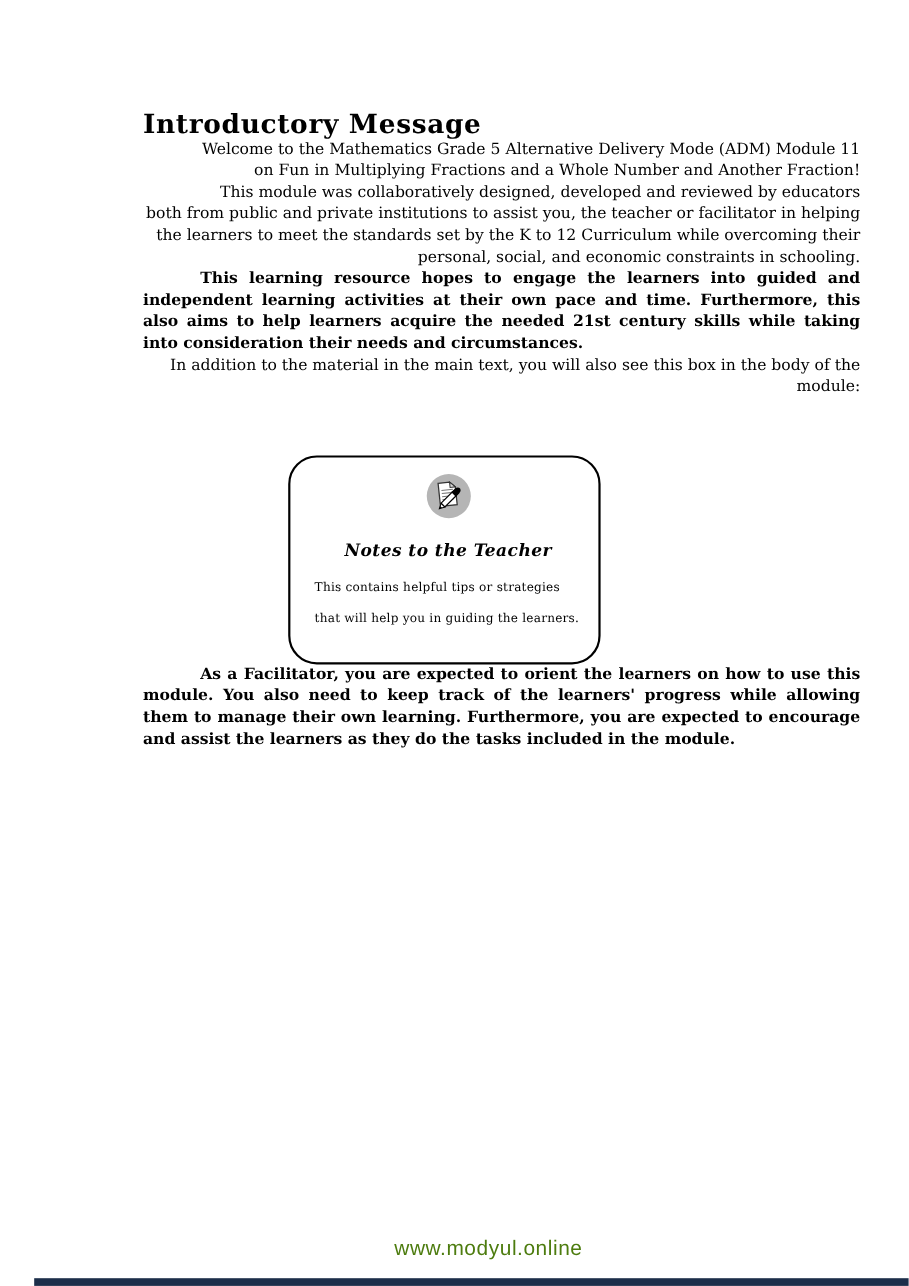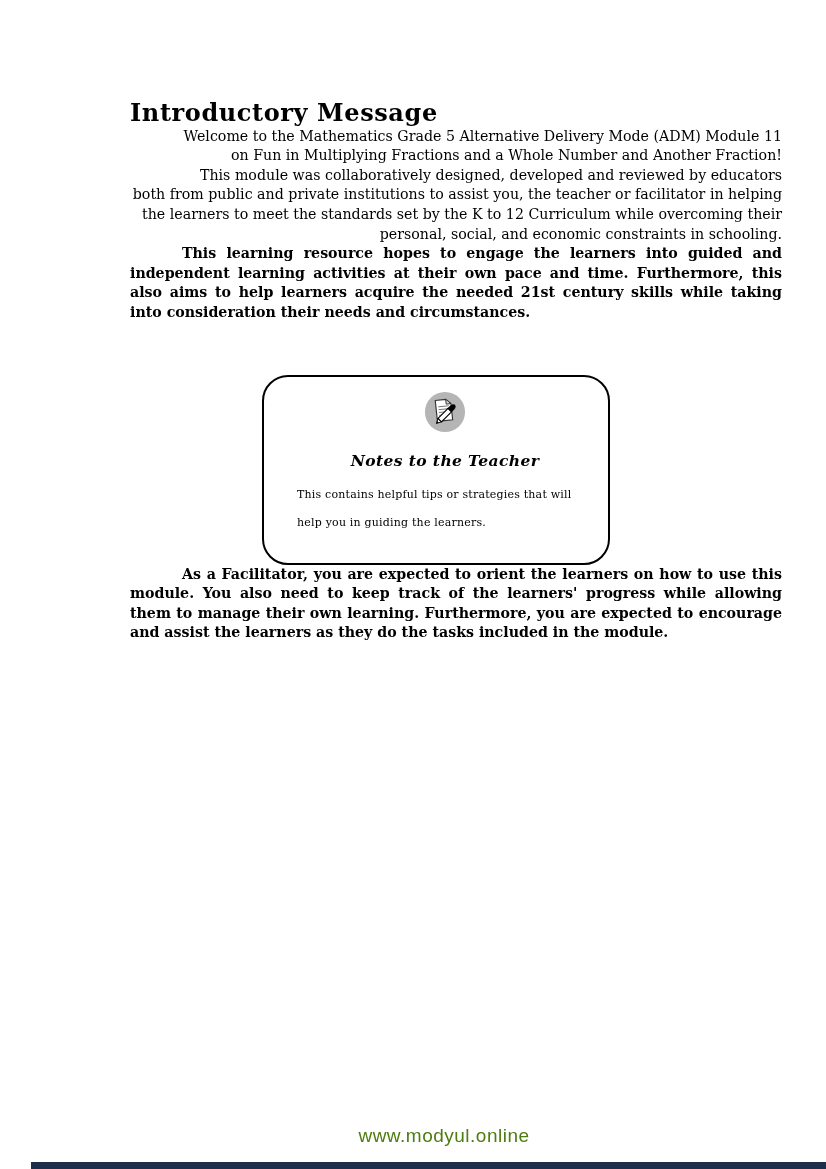--- a/index.html
+++ b/index.html
@@ -44,25 +44,25 @@
   p.indent { text-indent: 52px; }
   p.justify { text-align: justify; font-weight: bold; }
   .mt-p1 { margin-top: 14px; }
   .mt-p2 { margin-top: 18px; }
   .mt-p3 { margin-top: 7px; }
   .mt-p4 { margin-top: 14px; }
   .mt-p5 { margin-top: 46px; }
 
   .note-box {
     box-sizing: border-box;
-    width: 348px;
+    width: 284px;
     margin: 52px 0 0 132px;
     border: 2.5px solid #000000;
     border-radius: 26px;
-    padding: 12px 15px 26px 33px;
+    padding: 12px 15px 26px 22px;
     background: #ffffff;
   }
   .note-icon-wrap {
     text-align: center;
     margin-top: 2px;
   }
   .note-heading {
     text-align: center;
     font-weight: bold;
     font-style: italic;
@@ -114,20 +114,21 @@
 
     <h1 class="doc-title">Introductory Message</h1>
 
 
     <p class="body-par indent mt-p1">Welcome to the Mathematics Grade 5 Alternative Delivery Mode (ADM) Module 11 on Fun in Multiplying Fractions and a Whole Number and Another Fraction!</p>
 
     <p class="body-par indent mt-p2">This module was collaboratively designed, developed and reviewed by educators both from public and private institutions to assist you, the teacher or facilitator in helping the learners to meet the standards set by the K to 12 Curriculum while overcoming their personal, social, and economic constraints in schooling.</p>
 
     <p class="body-par indent justify mt-p3">This learning resource hopes to engage the learners into guided and independent learning activities at their own pace and time. Furthermore, this also aims to help learners acquire the needed 21st century skills while taking into consideration their needs and circumstances.</p>
 
+    <p class="body-par mt-p4">In addition to the material in the main text, you will also see this box in the body of the module:</p>
 
     <div class="note-box">
       <div class="note-icon-wrap">
         <svg width="42" height="42" viewBox="0 0 44 44">
           <circle cx="22" cy="22" r="21" fill="#b5b5b5"></circle>
           <g transform="rotate(-6 21 21)">
             <path d="M13 9 h11 l5 5 v17 h-16 z" fill="#ffffff" stroke="#333333" stroke-width="1.2"></path>
             <path d="M24 9 l5 5 h-5 z" fill="#dddddd" stroke="#333333" stroke-width="1"></path>
             <line x1="15.5" y1="16" x2="26.5" y2="16" stroke="#777777" stroke-width="1"></line>
             <line x1="15.5" y1="19" x2="26.5" y2="19" stroke="#777777" stroke-width="1"></line>

